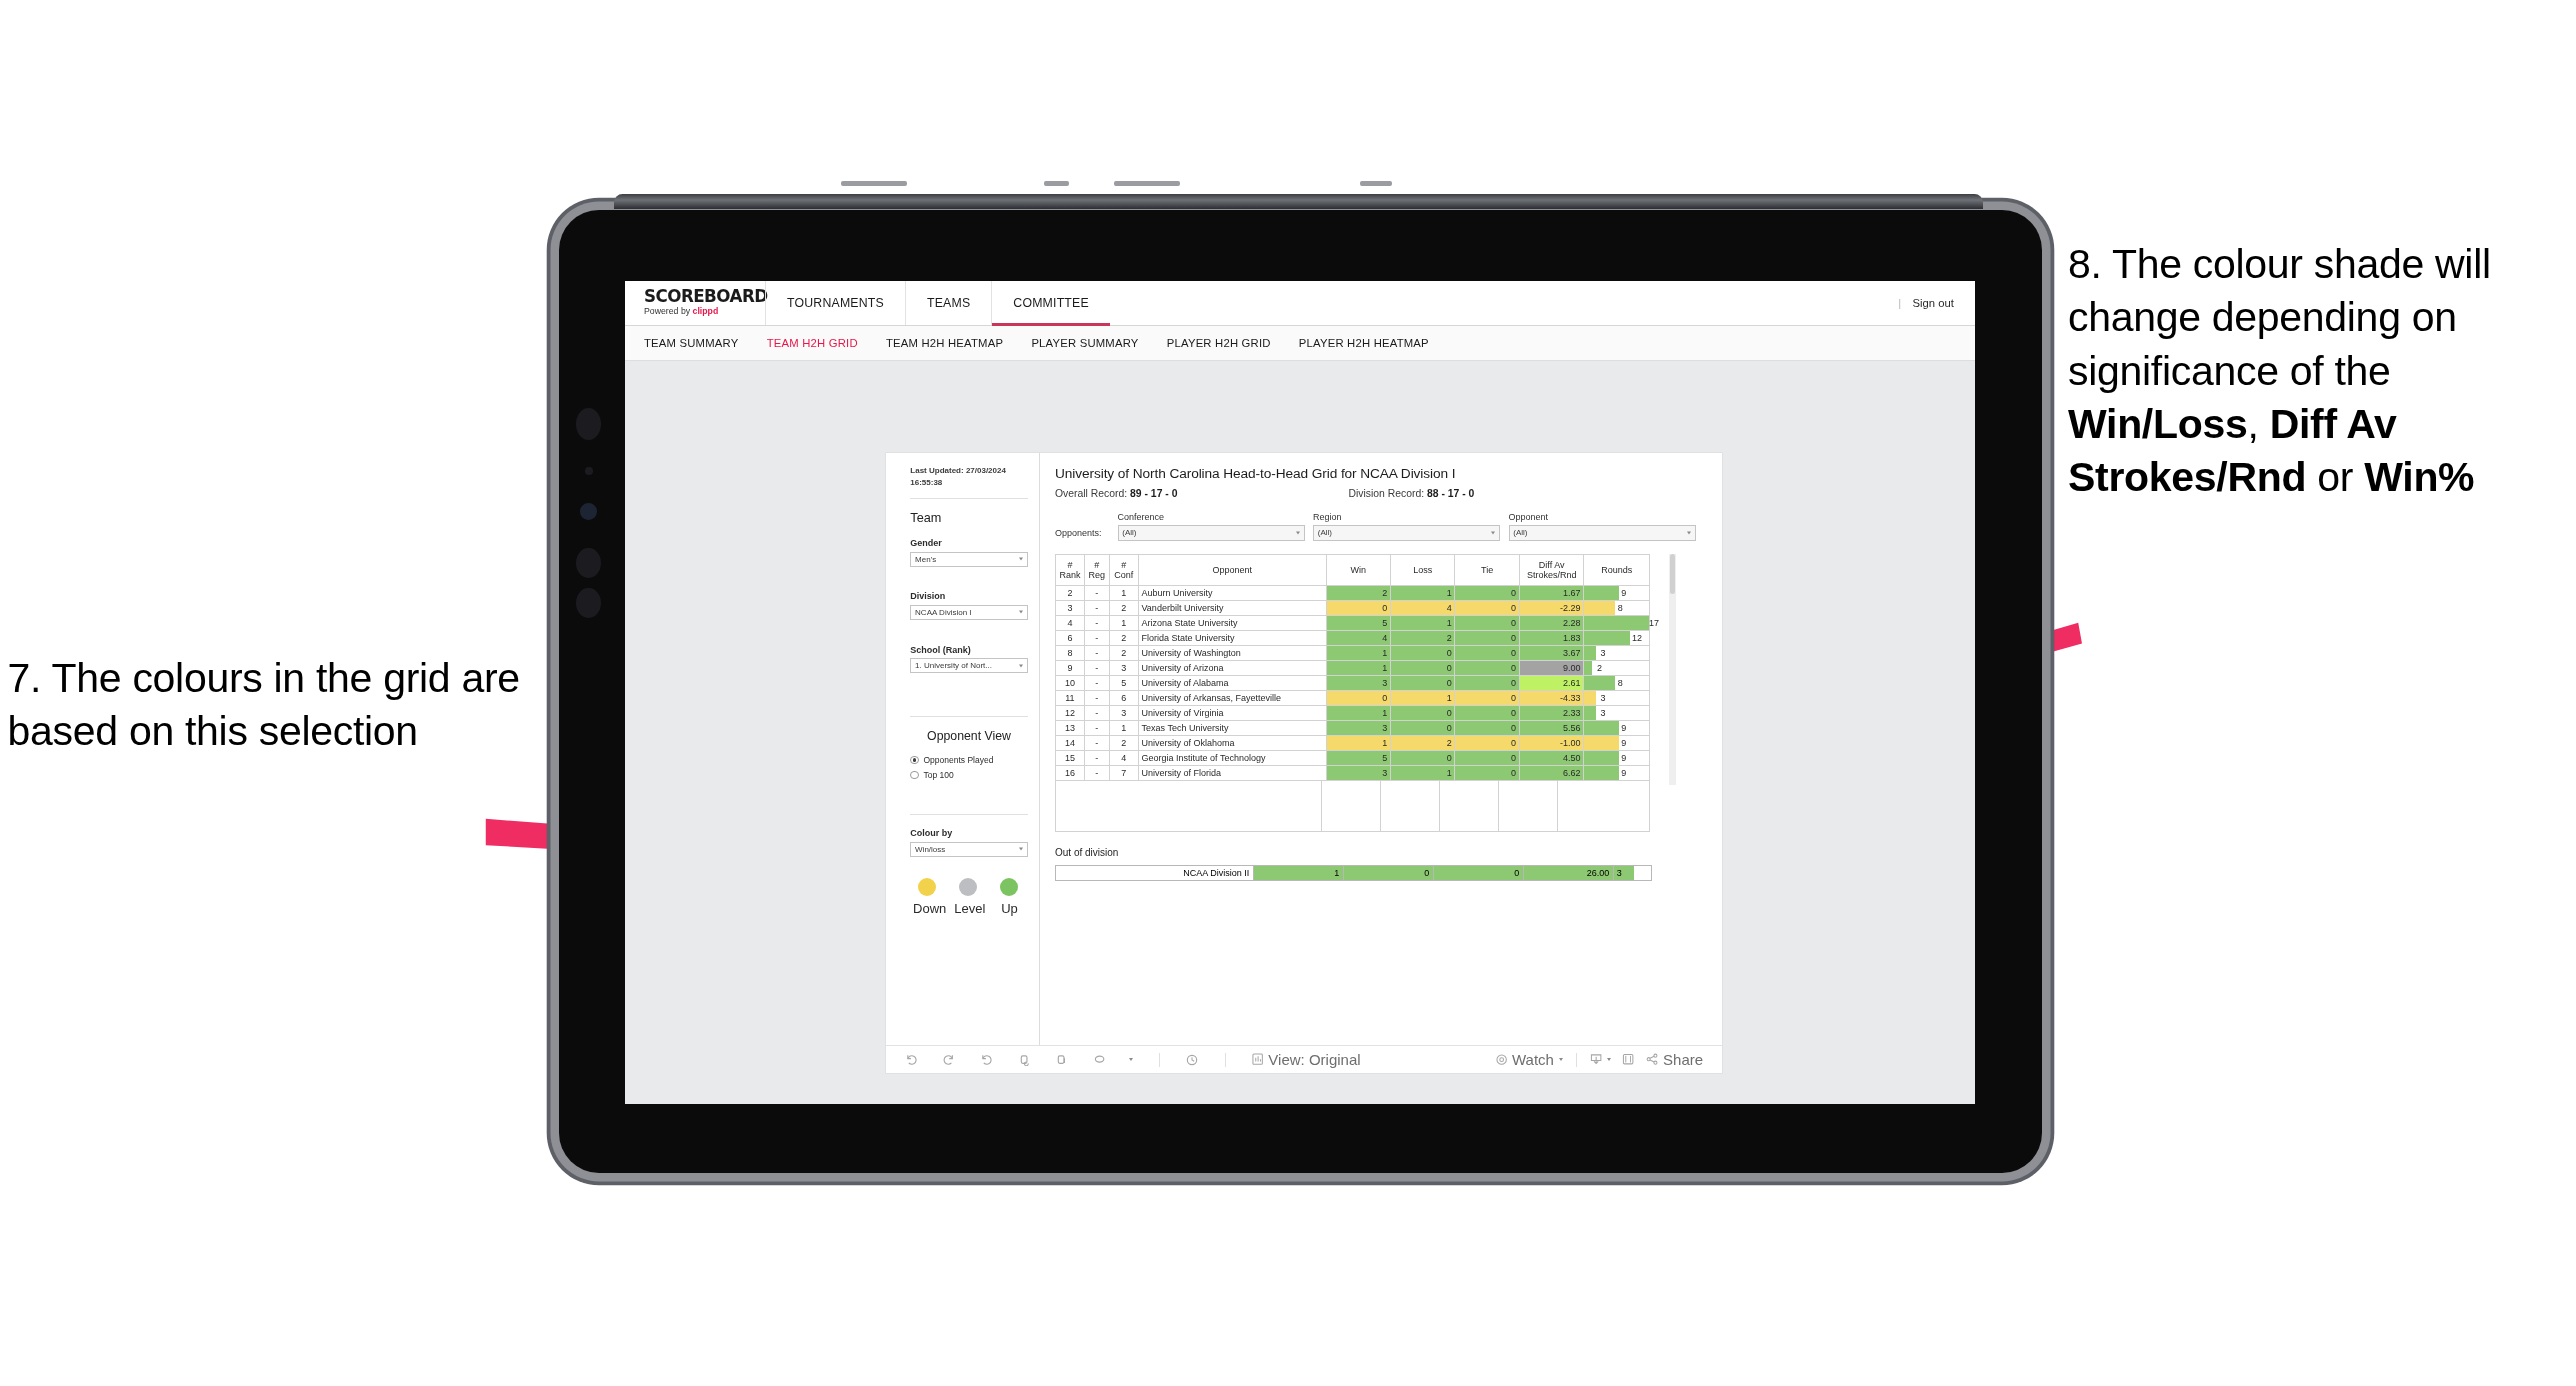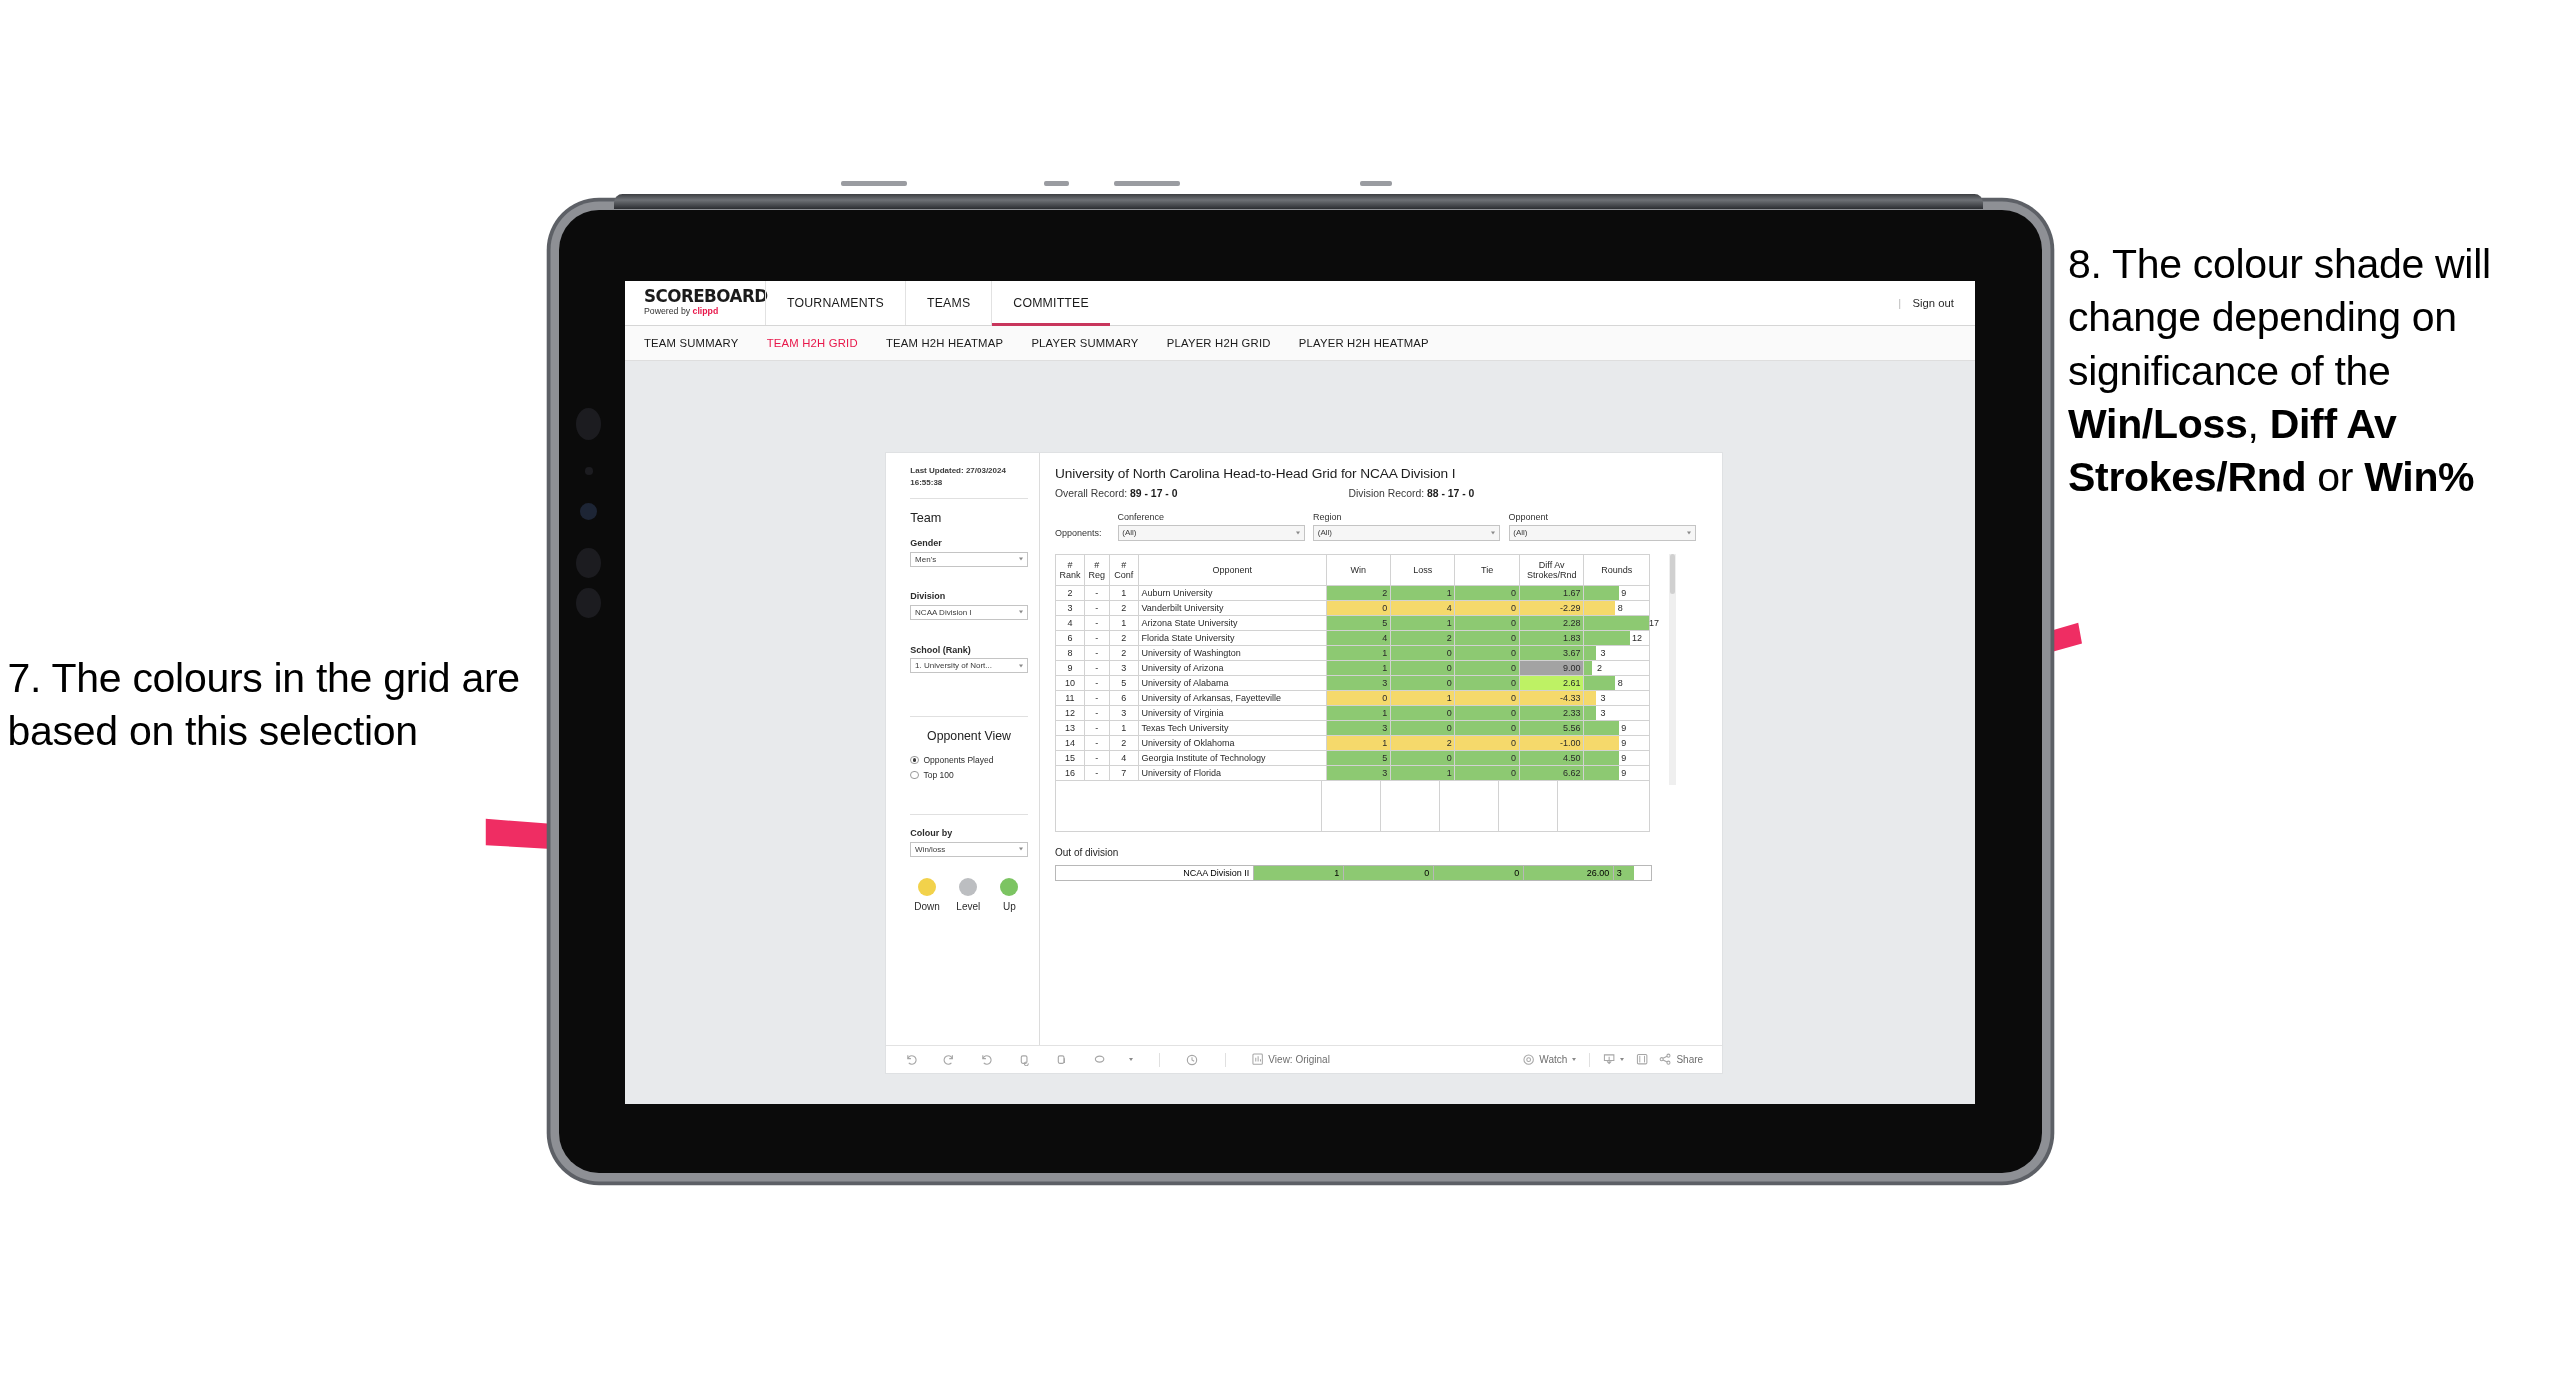--- a/index.html
+++ b/index.html
@@ -158,21 +158,21 @@
     border: 0.9px solid #9a9a9a; background: #fff;
     display: flex; align-items: center; justify-content: center; flex: none;
   }
   .radio.on::after {
     content: ""; width: 3.8px; height: 3.8px; border-radius: 50%; background: #3a3a3a;
   }
 
   .legend { display: flex; gap: 13.2px; margin-top: 21px; padding-left: 2.8px; }
   .legend-col { text-align: center; width: 28px; }
   .dot { width: 18px; height: 18px; border-radius: 50%; margin: 0 auto 4.7px auto; }
-  .legend-lbl { font-size: 10px; color: #2b2b2b; }
+  .legend-lbl { font-size: 13px; color: #2b2b2b; }
 
   
   .viz { flex: 1; padding: 13.2px 15px 0 15px; overflow: hidden; position: relative; }
   .viz-title { font-size: 13.7px; color: #1d1d1d; letter-spacing: -0.1px; }
   .rec-row { display: flex; margin-top: 6.6px; font-size: 10.4px; color: #3a3a3a; }
   .rec-row b { color: #1d1d1d; font-weight: 700; }
   .rec-2 { margin-left: 171px; }
 
   .opp-filters { display: flex; align-items: flex-end; margin-top: 13.2px; gap: 8.5px; }
   .opp-lbl { font-size: 9px; color: #333; padding-bottom: 2.8px; width: 54px; }
@@ -206,21 +206,21 @@
 
   .ood-title { font-size: 10px; color: #1d1d1d; margin: 15px 0 6.6px 0; }
   table.ood { border-collapse: collapse; width: 595px; table-layout: fixed; }
   table.ood td { border: 0.9px solid #b8b8b8; height: 15px; font-size: 9px; padding: 0 3.8px; }
   .ood-lbl { text-align: right; width: 198px; }
 
   
   .toolbar {
     height: 28px; border-top: 0.9px solid #e2e2e2; background: #fff;
     display: flex; align-items: center; padding: 0 13.2px; gap: 13px;
-    font-size: 10px; color: #6e6e6e;
+    font-size: 15px; color: #6e6e6e;
   }
   .tb-ic { width: 24.6px; display: flex; align-items: center; justify-content: center; cursor: pointer; color:#9a9a9a; }
   .tb-div { width: 0.9px; height: 14px; background: #e0e0e0; margin: 0 7.6px; }
   .tb-item { display: flex; align-items: center; gap: 4.7px; cursor: pointer; padding: 0 5.7px; white-space: nowrap; }
   .tb-right { margin-left: auto; display: flex; align-items: center; }
   .mini-caret {
     width: 0; height: 0; border-left: 2.8px solid transparent;
     border-right: 2.8px solid transparent; border-top: 3.8px solid #8a8a8a;
   }
 </style>

